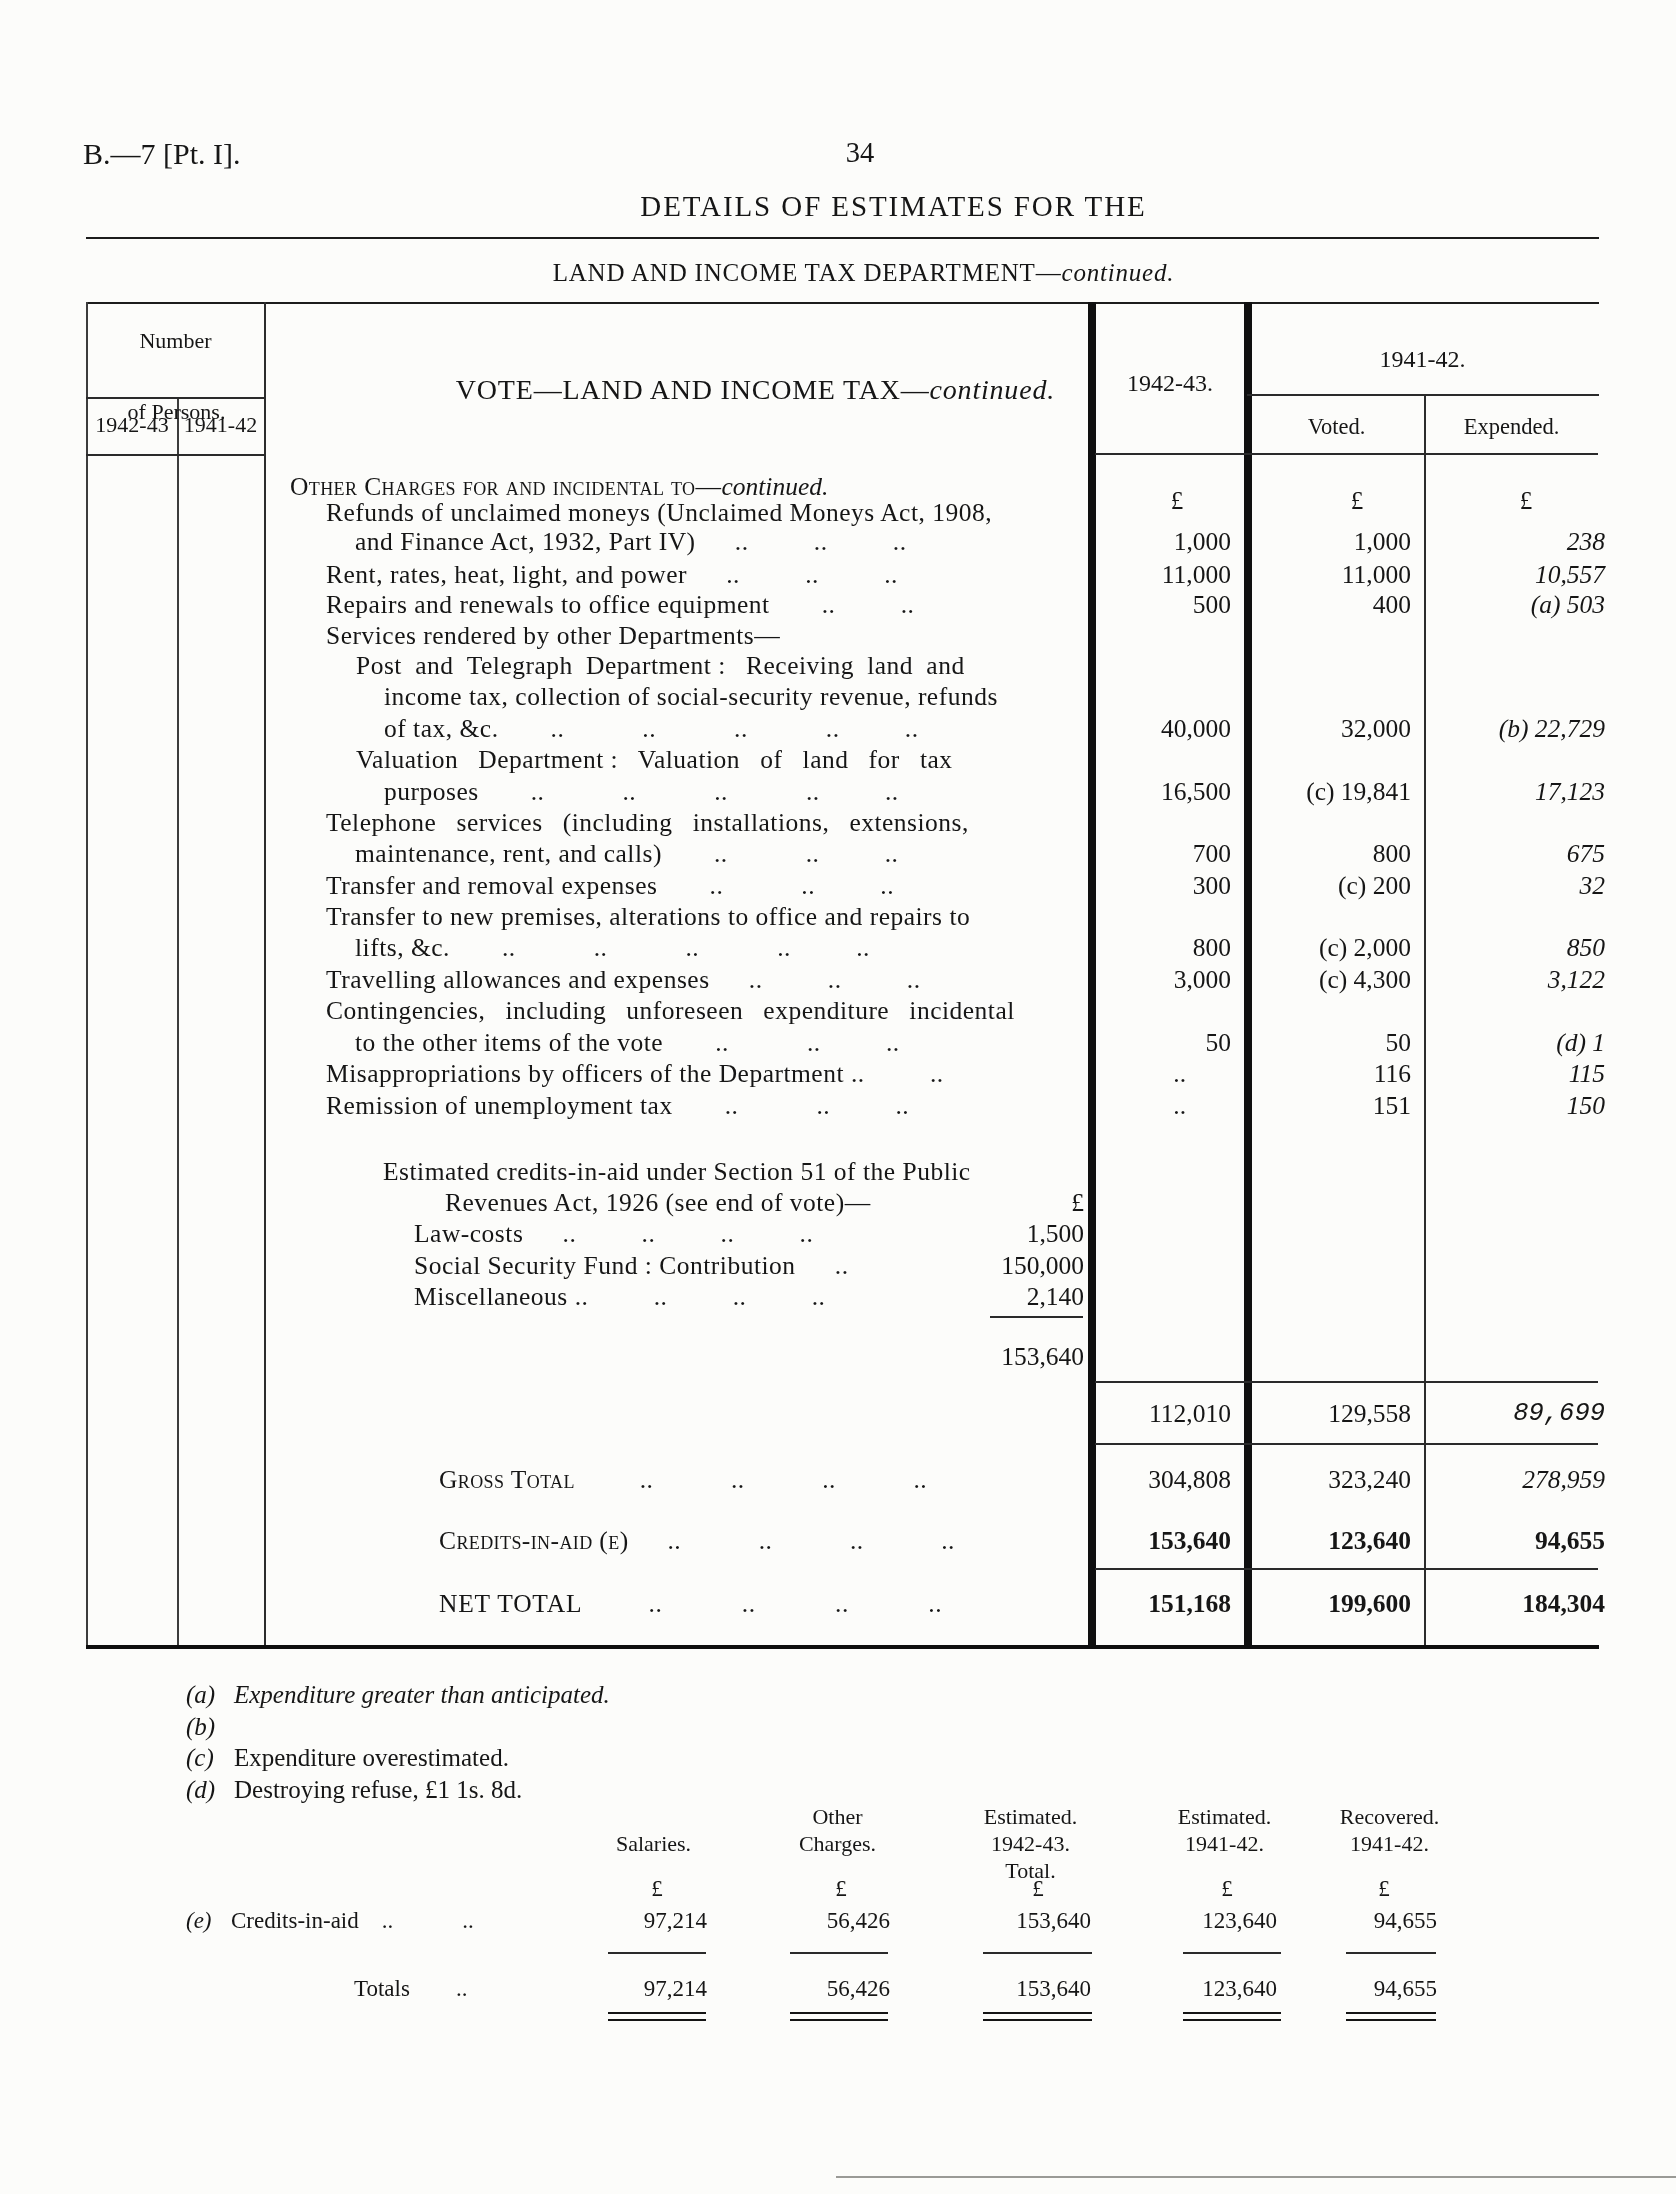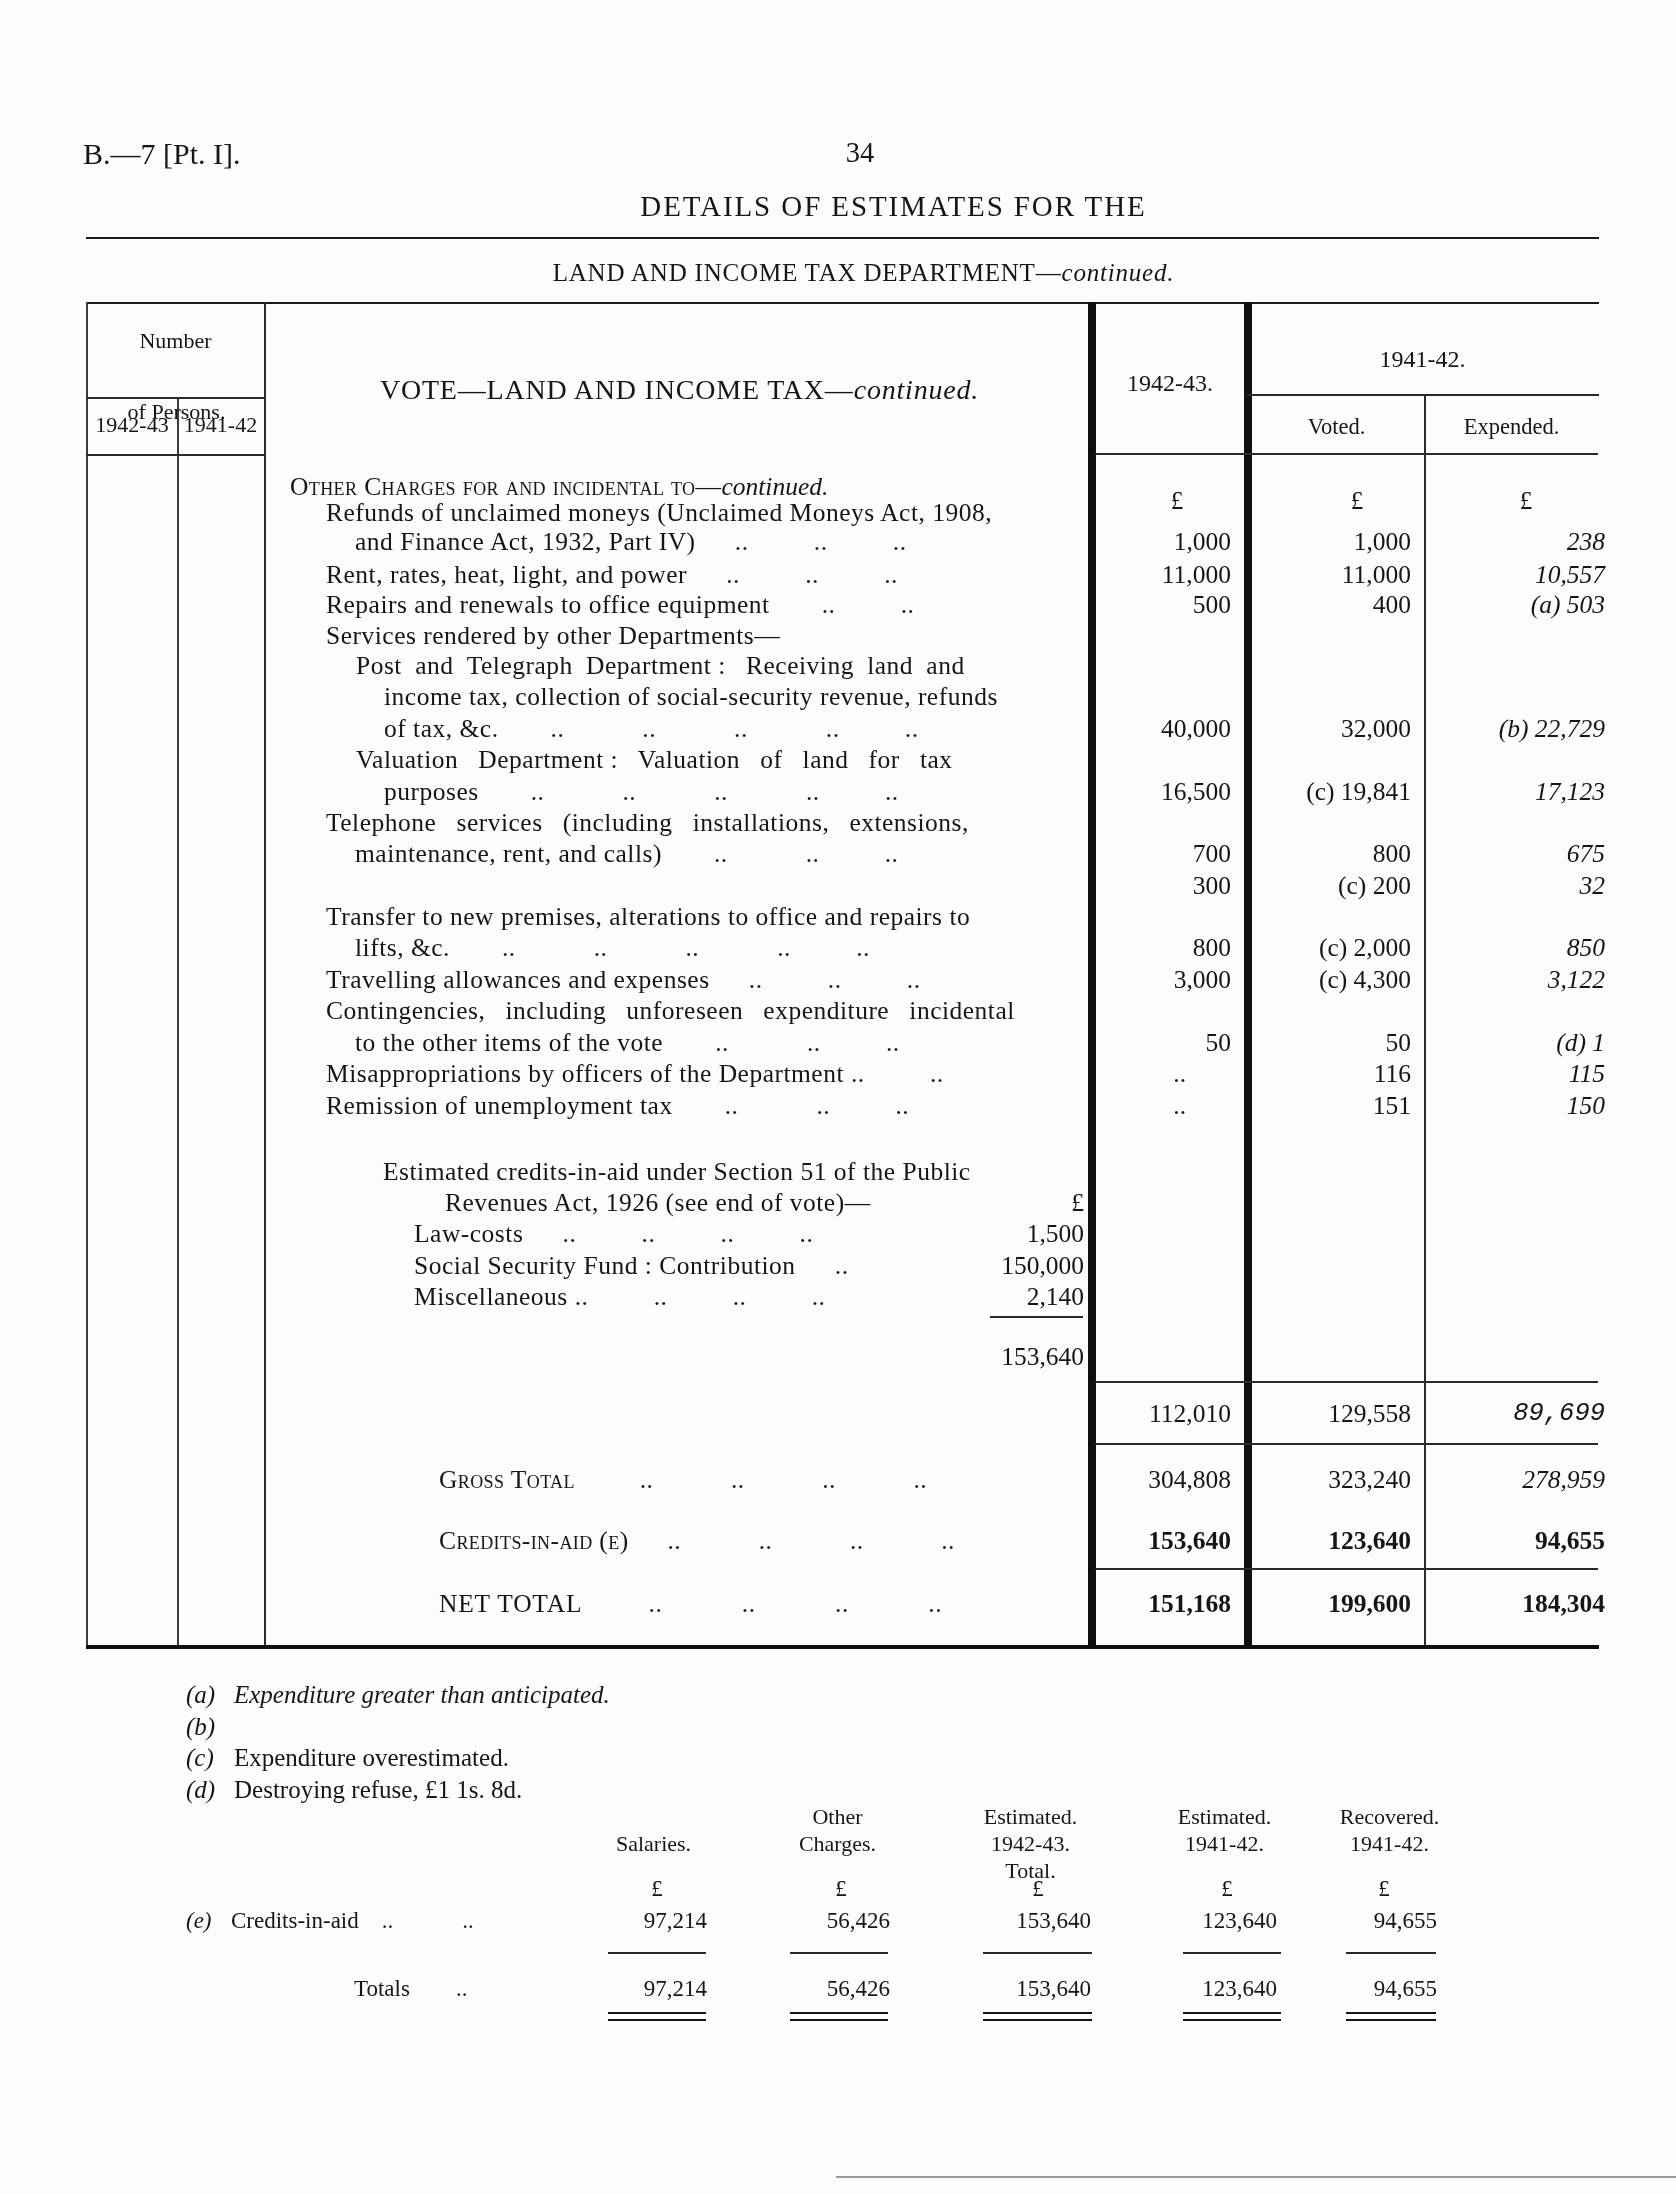--- a/index.html
+++ b/index.html
@@ -62,21 +62,21 @@
   <div class="vr thick" style="left:1244px;top:302px;height:1345px;"></div>
   <div class="vr" style="left:1424px;top:394px;height:1254px;"></div>
 
   <div class="abs ctr t29" style="left:86px;top:328px;width:179px;">Number</div>
   <div class="abs ctr t29" style="left:72px;top:355px;width:209px;margin-top:44px;">of Persons.</div>
   <div class="hr thin" style="left:86px;top:397px;width:179px;"></div>
   <div class="abs ctr t29" style="left:86px;top:412px;width:92px;">1942-43</div>
   <div class="abs ctr t29" style="left:177px;top:412px;width:87px;">1941-42</div>
   <div class="hr thin" style="left:86px;top:454px;width:179px;"></div>
 
-  <div class="abs ctr" style="left:304px;top:374px;width:751px;font-size:28px;letter-spacing:0.8px;">
+  <div class="abs ctr" style="left:304px;top:374px;width:751px;font-size:28px;letter-spacing:0.8px;text-align:right;">
     <span>VOTE—LAND AND INCOME TAX—</span><span class="it">continued.</span>
   </div>
 
   <div class="abs ctr t32" style="left:1097px;top:370px;width:146px;">1942-43.</div>
   <div class="abs ctr t32" style="left:1251px;top:346px;width:343px;">1941-42.</div>
   <div class="hr thin" style="left:1247px;top:394px;width:352px;"></div>
   <div class="abs ctr t30" style="left:1251px;top:414px;width:171px;">Voted.</div>
   <div class="abs ctr t30" style="left:1426px;top:414px;width:171px;">Expended.</div>
   <div class="hr thin" style="left:1095px;top:453px;width:503px;"></div>
 
@@ -93,20 +93,21 @@
   <div class="dl" style="left:326px;top:560px;">Rent, rates, heat, light, and power  ..   ..   ..</div>
   <div class="dl" style="left:326px;top:590px;">Repairs and renewals to office equipment  ..   ..</div>
   <div class="dl" style="left:326px;top:621px;">Services rendered by other Departments—</div>
   <div class="dl" style="left:356px;top:651px;">Post and Telegraph Department :  Receiving land and</div>
   <div class="dl" style="left:384px;top:682px;">income tax, collection of social-security revenue, refunds</div>
   <div class="dl" style="left:384px;top:714px;">of tax, &amp;c.  ..   ..   ..   ..   ..</div>
   <div class="dl" style="left:356px;top:745px;">Valuation  Department :  Valuation  of  land  for  tax</div>
   <div class="dl" style="left:384px;top:777px;">purposes  ..   ..   ..   ..   ..</div>
   <div class="dl" style="left:326px;top:808px;">Telephone  services  (including  installations,  extensions,</div>
   <div class="dl" style="left:355px;top:839px;">maintenance, rent, and calls)  ..   ..   ..</div>
+  <div class="dl" style="left:326px;top:871px;">Transfer and removal expenses  ..   ..   ..</div>
   <div class="dl" style="left:355px;top:933px;">lifts, &amp;c.  ..   ..   ..   ..   ..</div>
   <div class="dl" style="left:326px;top:902px;">Transfer to new premises, alterations to office and repairs to</div>
   <div class="dl" style="left:326px;top:965px;">Travelling allowances and expenses  ..   ..   ..</div>
   <div class="dl" style="left:326px;top:996px;">Contingencies,  including  unforeseen  expenditure  incidental</div>
   <div class="dl" style="left:355px;top:1028px;">to the other items of the vote  ..   ..   ..</div>
   <div class="dl" style="left:326px;top:1059px;">Misappropriations by officers of the Department ..   ..</div>
   <div class="dl" style="left:326px;top:1091px;">Remission of unemployment tax  ..   ..   ..</div>
 
   <div class="amt amt-est" style="top:527px;">1,000</div>
   <div class="amt amt-voted" style="top:527px;">1,000</div>

